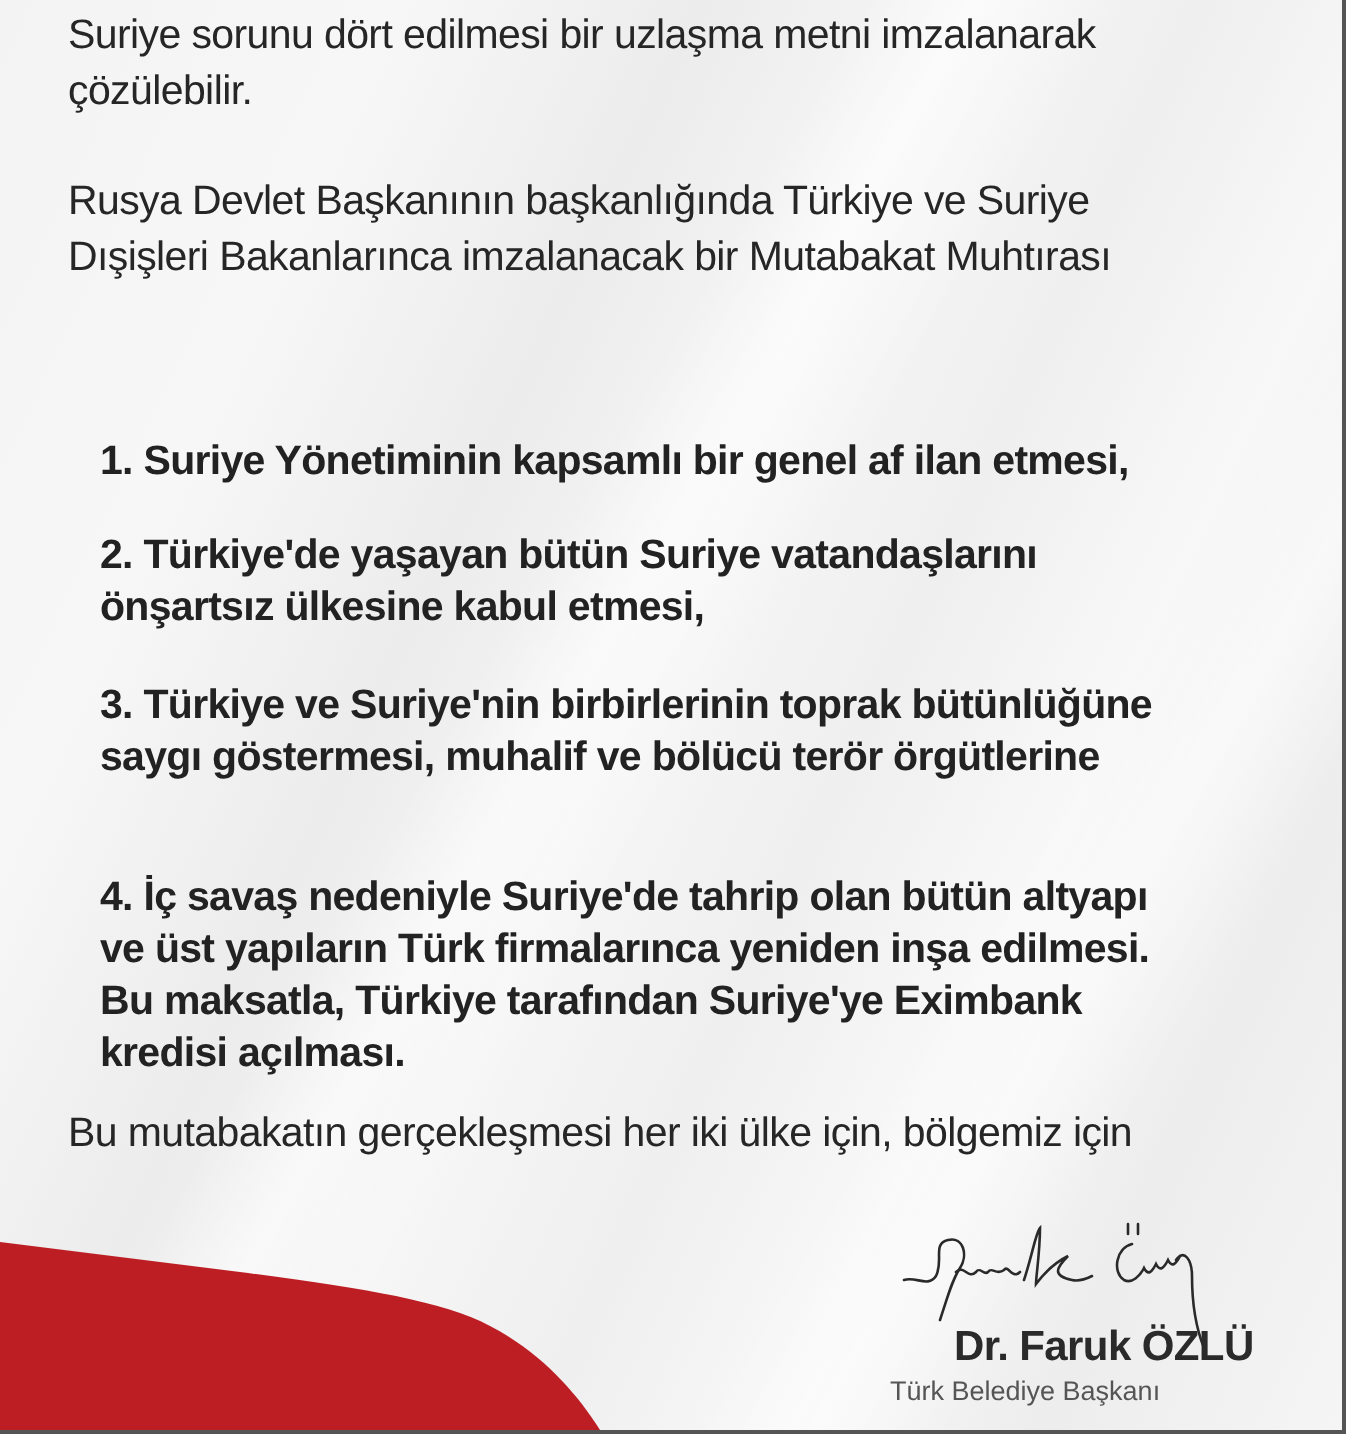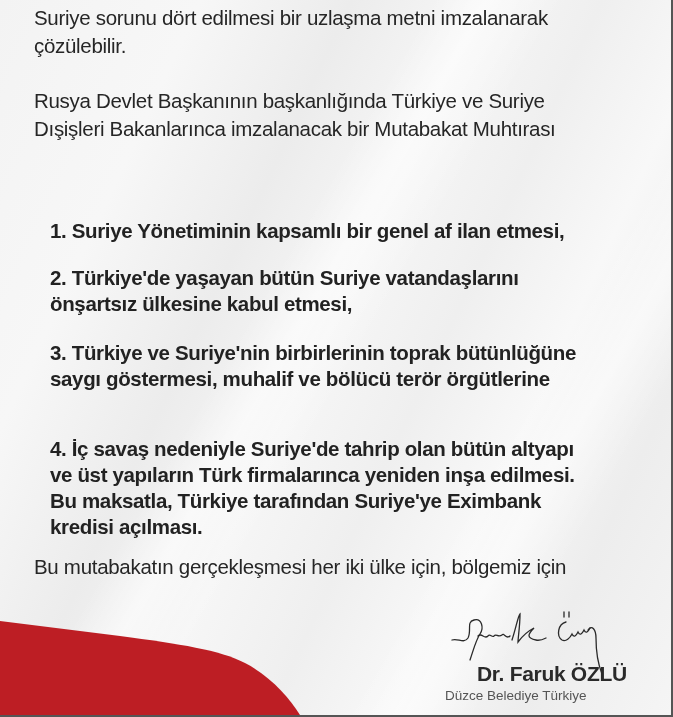--- a/index.html
+++ b/index.html
@@ -101,15 +101,15 @@
       <g fill="none" stroke="#2a2a2a" stroke-width="1.3" stroke-linecap="round">
         <path d="M2,32 C8,30 14,36 18,30 C22,22 16,14 24,12 C32,10 34,20 30,26 C26,32 24,40 20,52"></path>
         <path d="M28,28 C32,24 34,32 38,28 C40,25 42,30 44,28 C46,25 48,30 52,27 C54,24 56,32 60,28"></path>
         <path d="M62,32 C66,20 68,8 70,6 C70,18 68,30 68,34 C74,26 80,22 84,20 C78,26 76,30 86,32 C90,33 94,31 96,30"></path>
         <path d="M116,14 C108,16 106,28 112,32 C116,34 120,30 122,26 C124,30 126,28 128,24 C130,28 132,26 134,22 C136,26 138,24 140,20"></path>
         <path d="M138,22 C142,16 146,22 146,30 C146,44 148,56 152,66"></path>
         <path d="M114,4 L114,9 M119,4 L119,9"></path>
       </g>
     </svg>
     <div class="sig-name">Dr. Faruk ÖZLÜ</div>
-    <div class="sig-title">Düzce Belediye Türkiye</div>
+    <div class="sig-title">Türk Belediye Başkanı</div>
   </div>
 </div>
 
 </body></html>

